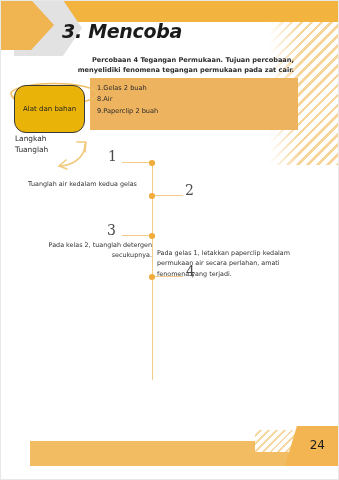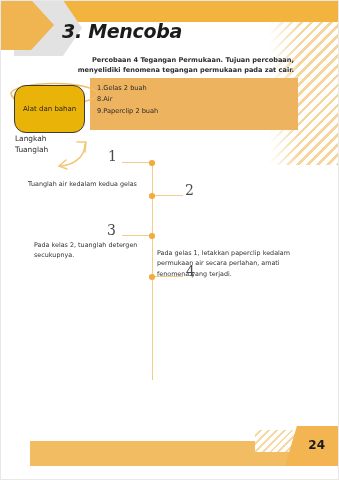--- a/index.html
+++ b/index.html
@@ -148,21 +148,21 @@
     z-index:6;
   }
   .page-badge{
     position:absolute;right:0;bottom:14px;width:54px;height:40px;
     background:#f2b551;
     clip-path:polygon(22% 0,100% 0,100% 100%,0 100%);
     z-index:8;
   }
   .page-num{
     position:absolute;right:14px;bottom:28px;
-    font-size:12px;font-weight:700;color:#1b1b1b;
+    font-size:12px;font-weight:400;color:#1b1b1b;
     z-index:9;
   }
 </style>
 </head>
 <body>
 
 <div id="page">
 
   <div class="top-band"></div>
   <div class="chev-gray"></div>
@@ -205,21 +205,21 @@
   <div class="step-text left" style="left:28px;top:165px;width:124px;margin-top:14px;">Tuanglah air kedalam kedua gelas</div>
 
   <div class="tl-dot" style="left:149px;top:193px;"></div>
   <div class="tl-tick" style="left:155px;top:195px;width:28px;"></div>
   <div class="step-num" style="left:185px;top:182px;">2</div>
   <div class="step-text right" style="left:157px;top:200px;width:148px;">Pada gelas 1, letakkan paperclip kedalam permukaan air secara perlahan, amati fenomena yang terjadi.</div>
 
   <div class="tl-dot" style="left:149px;top:233px;"></div>
   <div class="tl-tick" style="left:122px;top:235px;width:29px;"></div>
   <div class="step-num" style="left:107px;top:222px;">3</div>
-  <div class="step-text left" style="left:34px;top:240px;width:118px;">Pada kelas 2, tuanglah detergen secukupnya.</div>
+  <div class="step-text left" style="left:34px;top:240px;width:118px;text-align:right;">Pada kelas 2, tuanglah detergen secukupnya.</div>
 
   <div class="tl-dot" style="left:149px;top:274px;"></div>
   <div class="tl-tick" style="left:155px;top:276px;width:28px;"></div>
   <div class="step-num" style="left:186px;top:263px;">4</div>
 
   <div class="footer-stripes"></div>
   <div class="footer-bar"></div>
   <div class="page-badge"></div>
   <div class="page-num">24</div>
 

